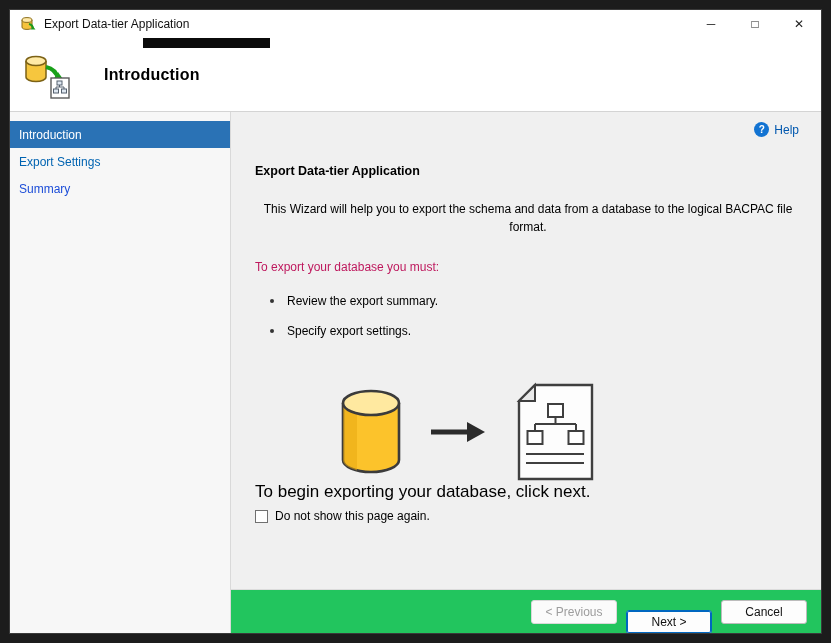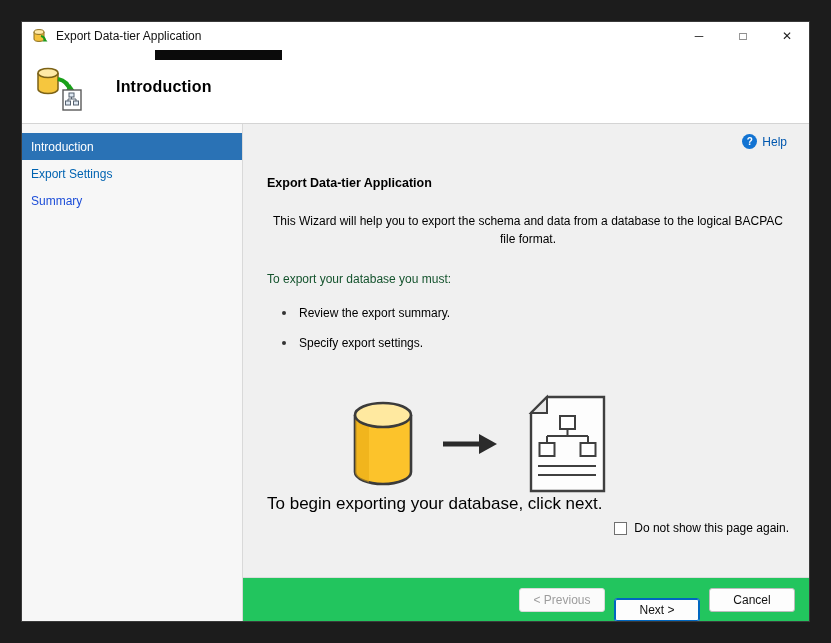--- a/index.html
+++ b/index.html
@@ -1,19 +1,19 @@
 <!DOCTYPE html>
 <html><head>
 <meta charset="utf-8">
 <style>
   * { margin:0; padding:0; box-sizing:border-box; }
   html,body { width:831px; height:643px; }
   body { font-family:"Liberation Sans", sans-serif; background:#1c1c1c; overflow:hidden; }
 
-  .screen { width:831px; height:643px; background:#1c1c1c; padding:22px; }
+  .screen { width:831px; height:643px; background:#1c1c1c; padding:10px; }
   .window { width:100%; height:100%; background:#ffffff; display:flex; flex-direction:column; position:relative; outline:1px solid #3a3a3a; }
 
   
   .titlebar { height:28px; flex:0 0 auto; display:flex; align-items:center; padding-left:10px; background:#ffffff; }
   .titlebar .title { font-size:12px; color:#111; margin-left:8px; }
   .win-controls { margin-left:auto; display:flex; height:100%; }
   .win-btn { width:44px; height:100%; border:none; background:transparent; font-size:12px; color:#222; cursor:pointer; display:flex; align-items:center; justify-content:center; }
 
   .artifact { position:absolute; left:133px; top:28px; width:127px; height:10px; background:#0b0b0b; }
 
@@ -30,30 +30,30 @@
   .side-item.dim { color:#1d4ed8; }
 
   .content-col { flex:1; display:flex; flex-direction:column; background:#f0f0f0; min-width:0; }
   .content { flex:1; position:relative; padding:10px 20px 0 24px; }
 
   .help { position:absolute; top:10px; right:22px; display:flex; align-items:center; gap:5px; color:#0057ae; font-size:12px; cursor:pointer; }
   .help-icon { width:15px; height:15px; border-radius:50%; background:#1273d2; color:#fff; font-size:10px; font-weight:bold; display:flex; align-items:center; justify-content:center; }
 
   .heading { font-size:12.5px; font-weight:bold; color:#000; margin-top:42px; }
   .para { font-size:12px; color:#000; margin-top:22px; max-width:578px; line-height:1.5;text-align:center; }
-  .req { font-size:12px; color:#14532d; margin-top:24px; }
+  .req { font-size:12px; color:#be185d; margin-top:24px; }
 
   .bullets { list-style:none; margin-top:20px; }
   .bullets li { display:flex; align-items:center; margin-bottom:16px; font-size:12px; color:#000; }
   .bullets .dot { width:4px; height:4px; background:#333; border-radius:50%; margin:0 13px 0 15px; flex:0 0 auto; }
 
   .graphic { margin:44px 0 0 84px; display:flex; align-items:center; gap:28px; }
 
   .begin { font-size:17px; color:#000; }
-  .chk { display:flex; align-items:center; gap:7px; margin-top:7px; font-size:12px; color:#000; cursor:pointer;justify-content:flex-end; }
+  .chk { display:flex; align-items:center; gap:7px; margin-top:7px; font-size:12px; color:#000; cursor:pointer; }
   .chkbox { width:13px; height:13px; border:1px solid #707070; background:#fff; flex:0 0 auto; }
 
   
   .footer { height:44px; flex:0 0 auto; border-top:1px solid #dcdcdc; background:#22c55e; display:flex; align-items:center; justify-content:flex-end; gap:9px; padding-right:14px; }
   .btn { min-width:86px; height:24px; font-size:12px; font-family:inherit; color:#111; background:#fdfdfd; border:1px solid #bcbcbc; border-radius:3px; cursor:pointer; }
   .btn.primary { border:1px solid #0067c0; box-shadow:inset 0 0 0 1px #0067c0;margin-top:20px; }
   .btn.disabled { color:#9d9d9d; border-color:#d9d9d9; background:#fbfbfb; cursor:default; }
 </style>
 </head>
 <body>

